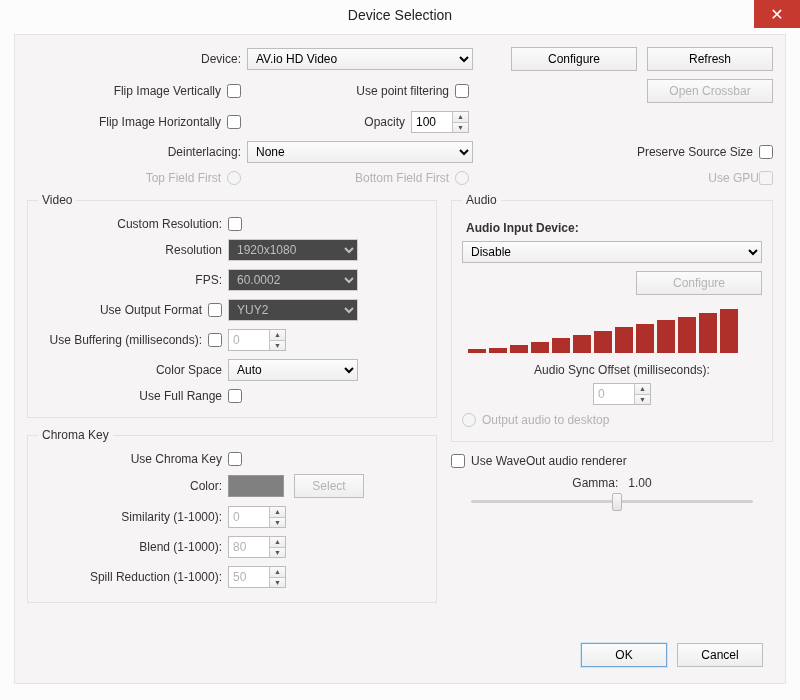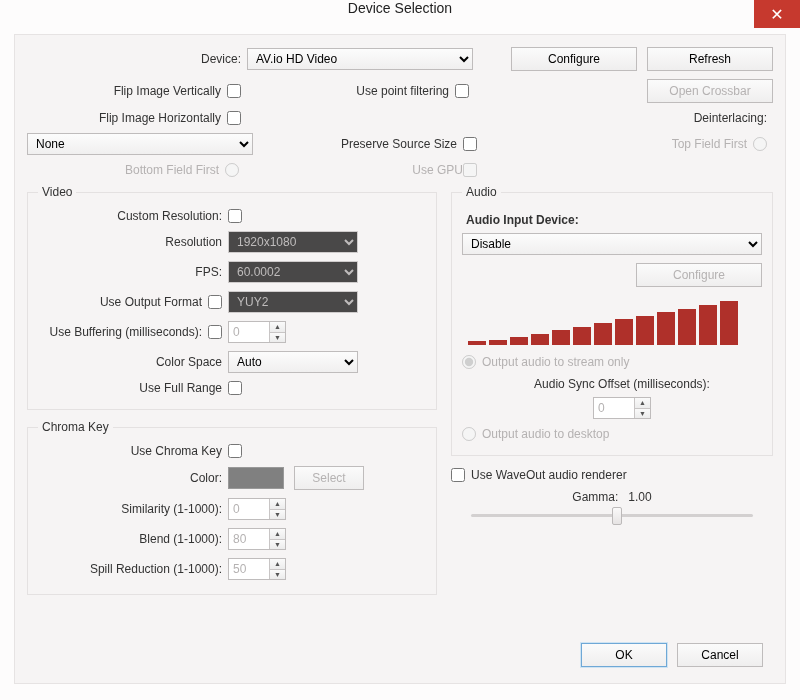--- a/index.html
+++ b/index.html
@@ -9,20 +9,21 @@
     font-size: 12px;
     background: #fdfcfc;
     color: #333;
     width: 800px;
     height: 700px;
     overflow: hidden;
   }
   .titlebar {
     height: 30px;
     display: flex;
+    align-items: center;
     justify-content: center;
     position: relative;
     background: #fdfcfc;
   }
   .titlebar-title {
     font-size: 14px;
     color: #222;
   }
   .close-btn {
     position: absolute;
@@ -166,20 +167,30 @@
       <span>Use point filtering</span>
       <input type="checkbox" style="">
     </div>
     <div style="display:flex; justify-content:flex-end;">
       <button class="btn disabled" style="width:126px">Open Crossbar</button>
     </div>
 
     <div class="label-right" style="display:flex; justify-content:flex-end; align-items:center; gap:6px;">
       <span>Flip Image Horizontally</span>
       <input type="checkbox" style="">
+    </div>
+    <div style="display:flex; align-items:center; justify-content:flex-end; gap:6px; padding-right:8px;">
+      <span>Opacity</span>
+      <div class="spinner">
+        <input type="text" value="100" style="">
+        <div class="spin-btns">
+            <span>▲</span>
+            <span>▼</span>
+          </div>
+      </div>
     </div>
     <div></div>
 
     <div class="label-right">Deinterlacing:</div>
     <div>
       <select style="width:226px">
         <option>None</option>
       </select>
     </div>
     <div style="display:flex; justify-content:flex-end; align-items:center; gap:6px;">
@@ -340,24 +351,20 @@
             <div style="height:42%"></div>
           <div style="height:50%"></div>
             <div style="height:58%"></div>
             <div style="height:66%"></div>
           <div style="height:74%"></div>
             <div style="height:82%"></div>
             <div style="height:90%"></div>
           <div style="height:100%"></div>
         </div>
 
-        <div class="form-row label-disabled" style="gap:6px;">
-          <input type="radio" disabled="" checked="" style="">
-          <span>Output audio to stream only</span>
-        </div>
 
         <div class="form-row" style="gap:6px; padding-left:20px;flex-direction:column;">
           <span>Audio Sync Offset (milliseconds):</span>
           <div class="spinner disabled">
             <input type="text" disabled="" value="0" style="">
             <div class="spin-btns">
                 <span>▲</span>
                 <span>▼</span>
               </div>
           </div>

